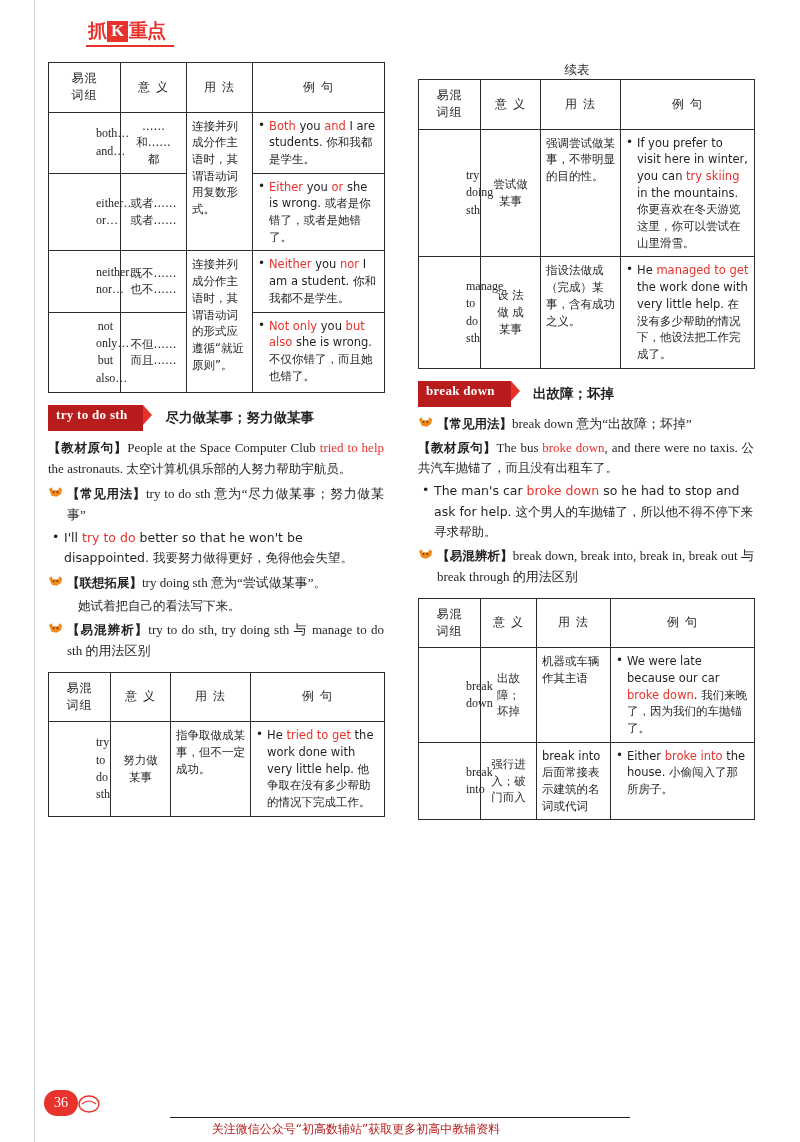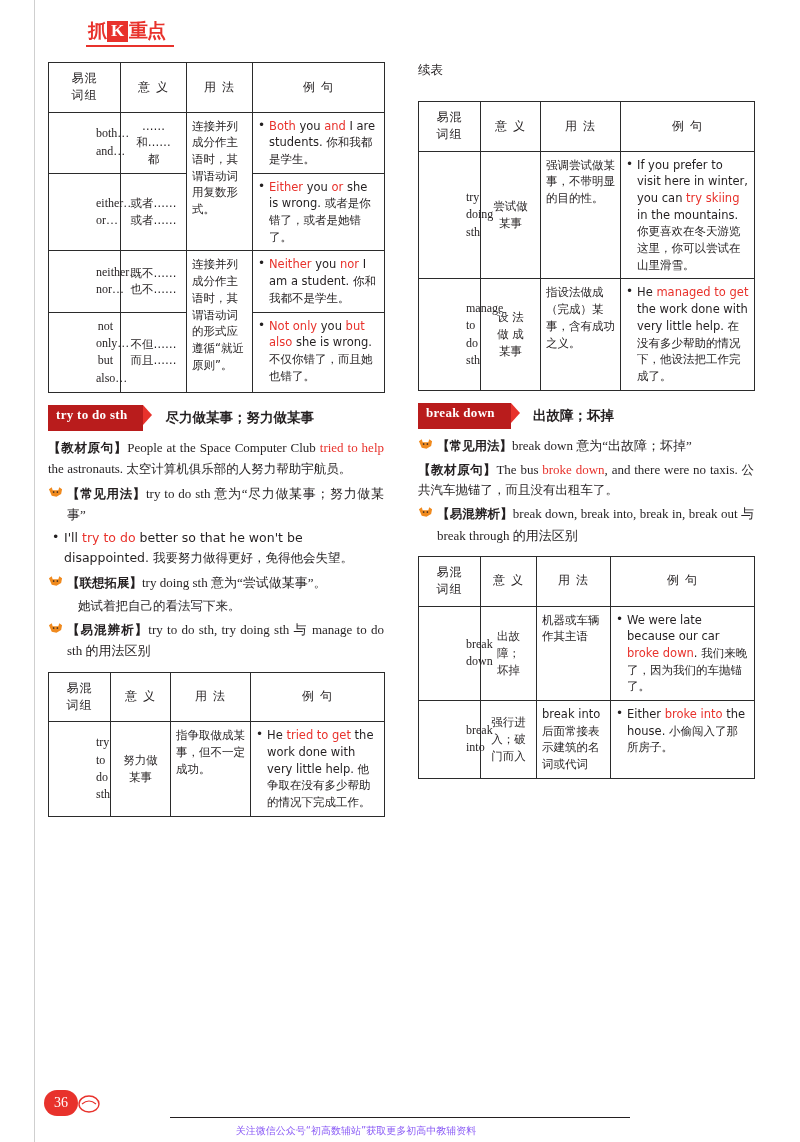--- a/index.html
+++ b/index.html
@@ -191,24 +191,24 @@
   }
   .bullet-line:before {
     content: "\2022";
     position: absolute;
     left: 4px;
     top: -1px;
   }
   .indent { padding-left: 16px; }
 
   .xubiao {
-    text-align: left;
+    text-align: center;
     font-size: 12.5px;
     font-family: "DejaVu Sans", sans-serif;
-    margin-bottom: 22px;
+    margin-bottom: 0;
     padding-right: 18px;
   }
 
   
   .pagenum {
     position: absolute;
     left: 44px;
     bottom: 26px;
     width: 34px;
     height: 26px;
@@ -227,23 +227,23 @@
     bottom: 28px;
     width: 22px;
     height: 20px;
   }
   .footer-note {
     position: absolute;
     left: 0;
     bottom: 4px;
     width: 712px;
     text-align: center;
-    font-size: 10px;
-    font-family: "DejaVu Sans", sans-serif;
-    color: #8b5cf6;
+    font-size: 12px;
+    font-family: "DejaVu Sans", sans-serif;
+    color: #b91c1c;
   }
   .footer-rule {
     position: absolute;
     left: 170px;
     bottom: 24px;
     width: 460px;
     height: 1px;
     background: #231f20;
   }
   .edge {
@@ -510,20 +510,23 @@
         <path d="M1 3 L4 1 L5 4 L11 4 L12 1 L15 3 L14 8 L9 11 L4 10 Z" fill="#f08a1e"></path>
         <circle cx="6" cy="6" r="0.9" fill="#231f20"></circle>
           <circle cx="10" cy="6" r="0.9" fill="#231f20"></circle>
       </svg>
       <span class="tag">【常见用法】</span><span class="en">break down 意为“出故障；坏掉”</span>
     </div>
 
     <div class="para">
       <span class="tag">【教材原句】</span><span class="en">The bus </span><span class="en red">broke down</span><span class="en">, and there were no taxis. </span><span>公共汽车抛锚了，而且没有出租车了。</span>
     </div>
+    <div class="bullet-line">
+      <span class="en">The man's car </span><span class="en red">broke down</span><span class="en"> so he had to stop and ask for help. </span><span>这个男人的车抛锚了，所以他不得不停下来寻求帮助。</span>
+    </div>
 
     <div class="para sub">
       <svg class="fox" viewBox="0 0 16 12">
         <path d="M1 3 L4 1 L5 4 L11 4 L12 1 L15 3 L14 8 L9 11 L4 10 Z" fill="#f08a1e"></path>
         <circle cx="6" cy="6" r="0.9" fill="#231f20"></circle>
           <circle cx="10" cy="6" r="0.9" fill="#231f20"></circle>
       </svg>
       <span class="tag">【易混辨析】</span><span class="en">break down, break into, break in, break out 与 break through 的用法区别</span>
     </div>
 

